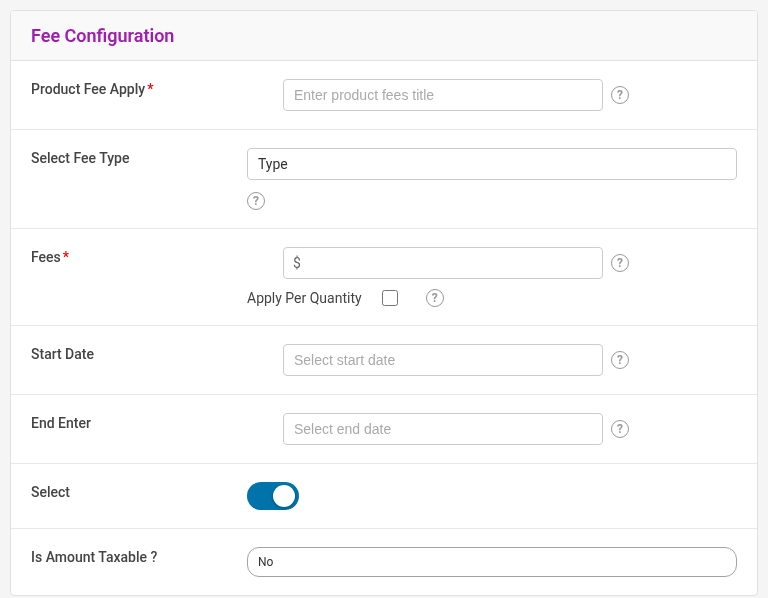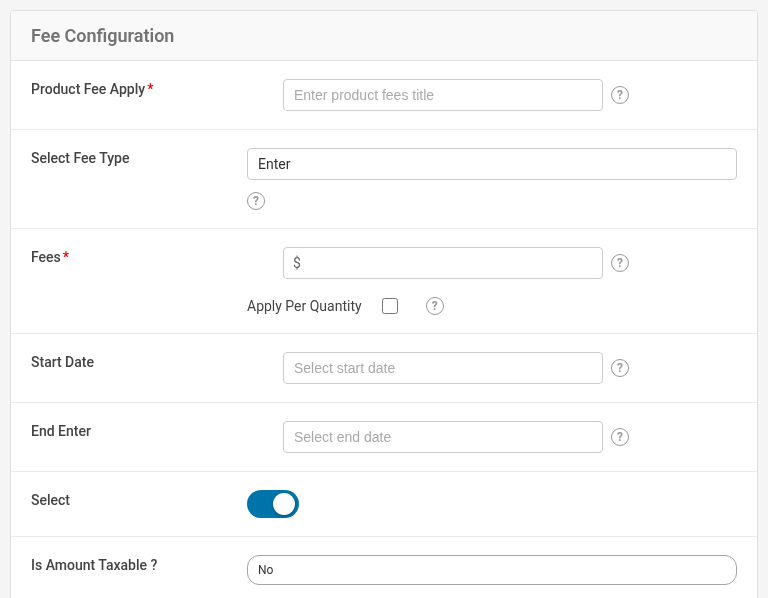--- a/index.html
+++ b/index.html
@@ -17,21 +17,21 @@
       overflow: hidden;
     }
     .card-header {
       background: #f9f9f9;
       border-bottom: 1px solid #e0e0e0;
       padding: 14px 20px;
     }
     .card-header h2 {
       font-size: 18px;
       font-weight: 600;
-      color: #737373;
+      color: #a21caf;
     }
     .form-table {
       width: 100%;
       border-collapse: collapse;
     }
     .form-table tr {
       border-bottom: 1px solid #e8e8e8;
     }
     .form-table tr:last-child {
       border-bottom: none;
@@ -125,21 +125,21 @@
       border: 1px solid #ccc;
       border-radius: 4px;
       font-size: 14px;
       color: #333;
       background: #fff;
       outline: none;
     }
     .apply-per-qty {
       display: flex;
       align-items: center;
-      margin-top: 18px;
+      margin-top: 10px;
       gap: 20px;
     }
     .apply-per-qty label {
       color: #444;
       font-size: 14px;
     }
     .checkbox-input {
       width: 16px;
       height: 16px;
       cursor: pointer;
@@ -212,21 +212,21 @@
           <input type="text" class="form-input" placeholder="Enter product fees title" style="">
           <span class="help-icon">?</span>
         </div>
       </td>
     </tr>
 
     <tr>
       <td>Select Fee Type</td>
       <td>
         <div class="field-group">
-          <div class="fee-type-display">Enter</div>
+          <div class="fee-type-display">Type</div>
           <span class="help-icon-block">?</span>
         </div>
       </td>
     </tr>
 
     <tr>
       <td>
         <span>Fees</span><span class="required-star">*</span>
       </td>
       <td>

